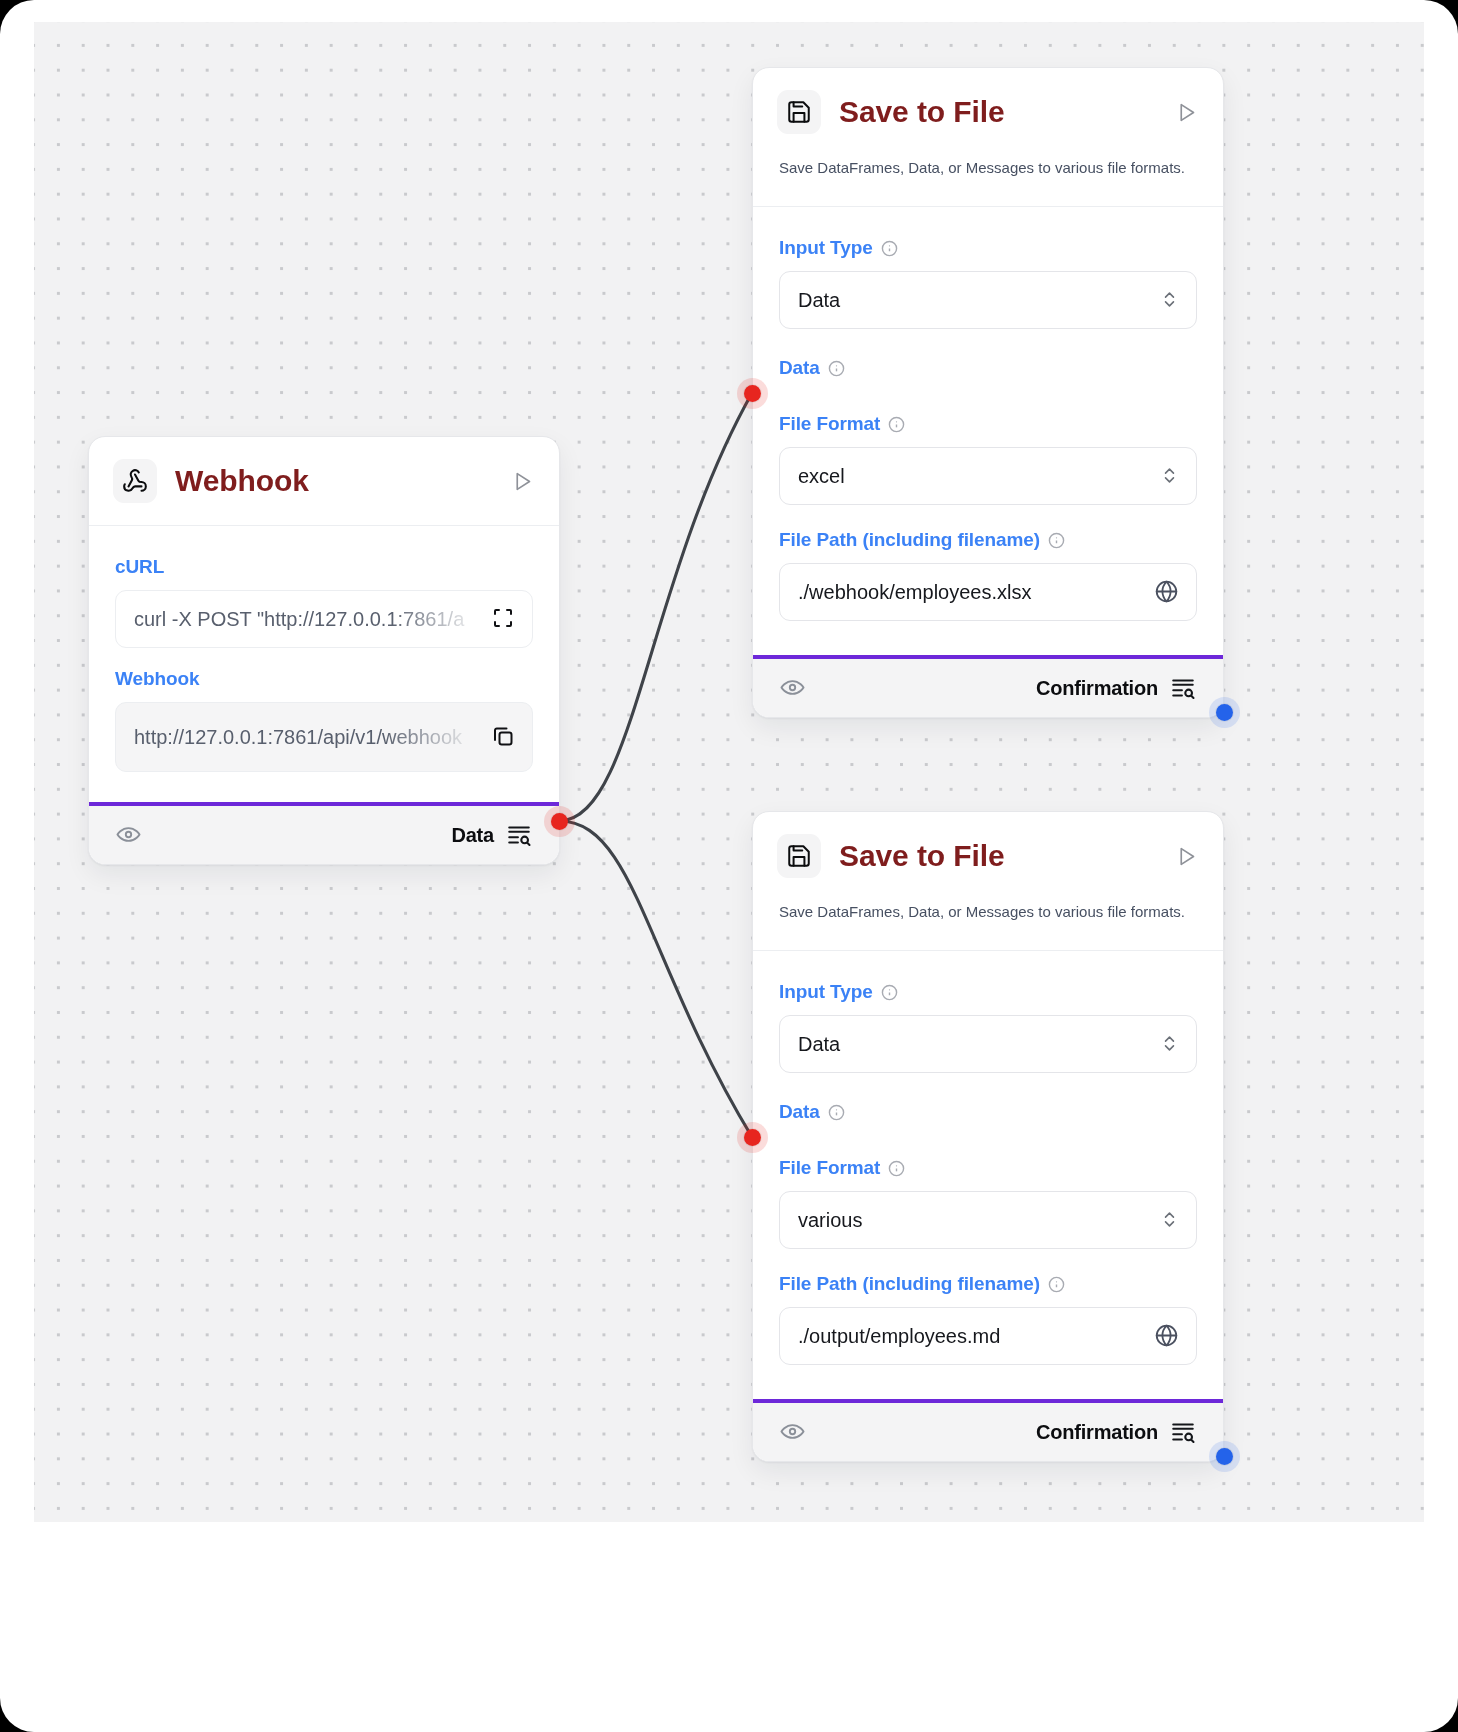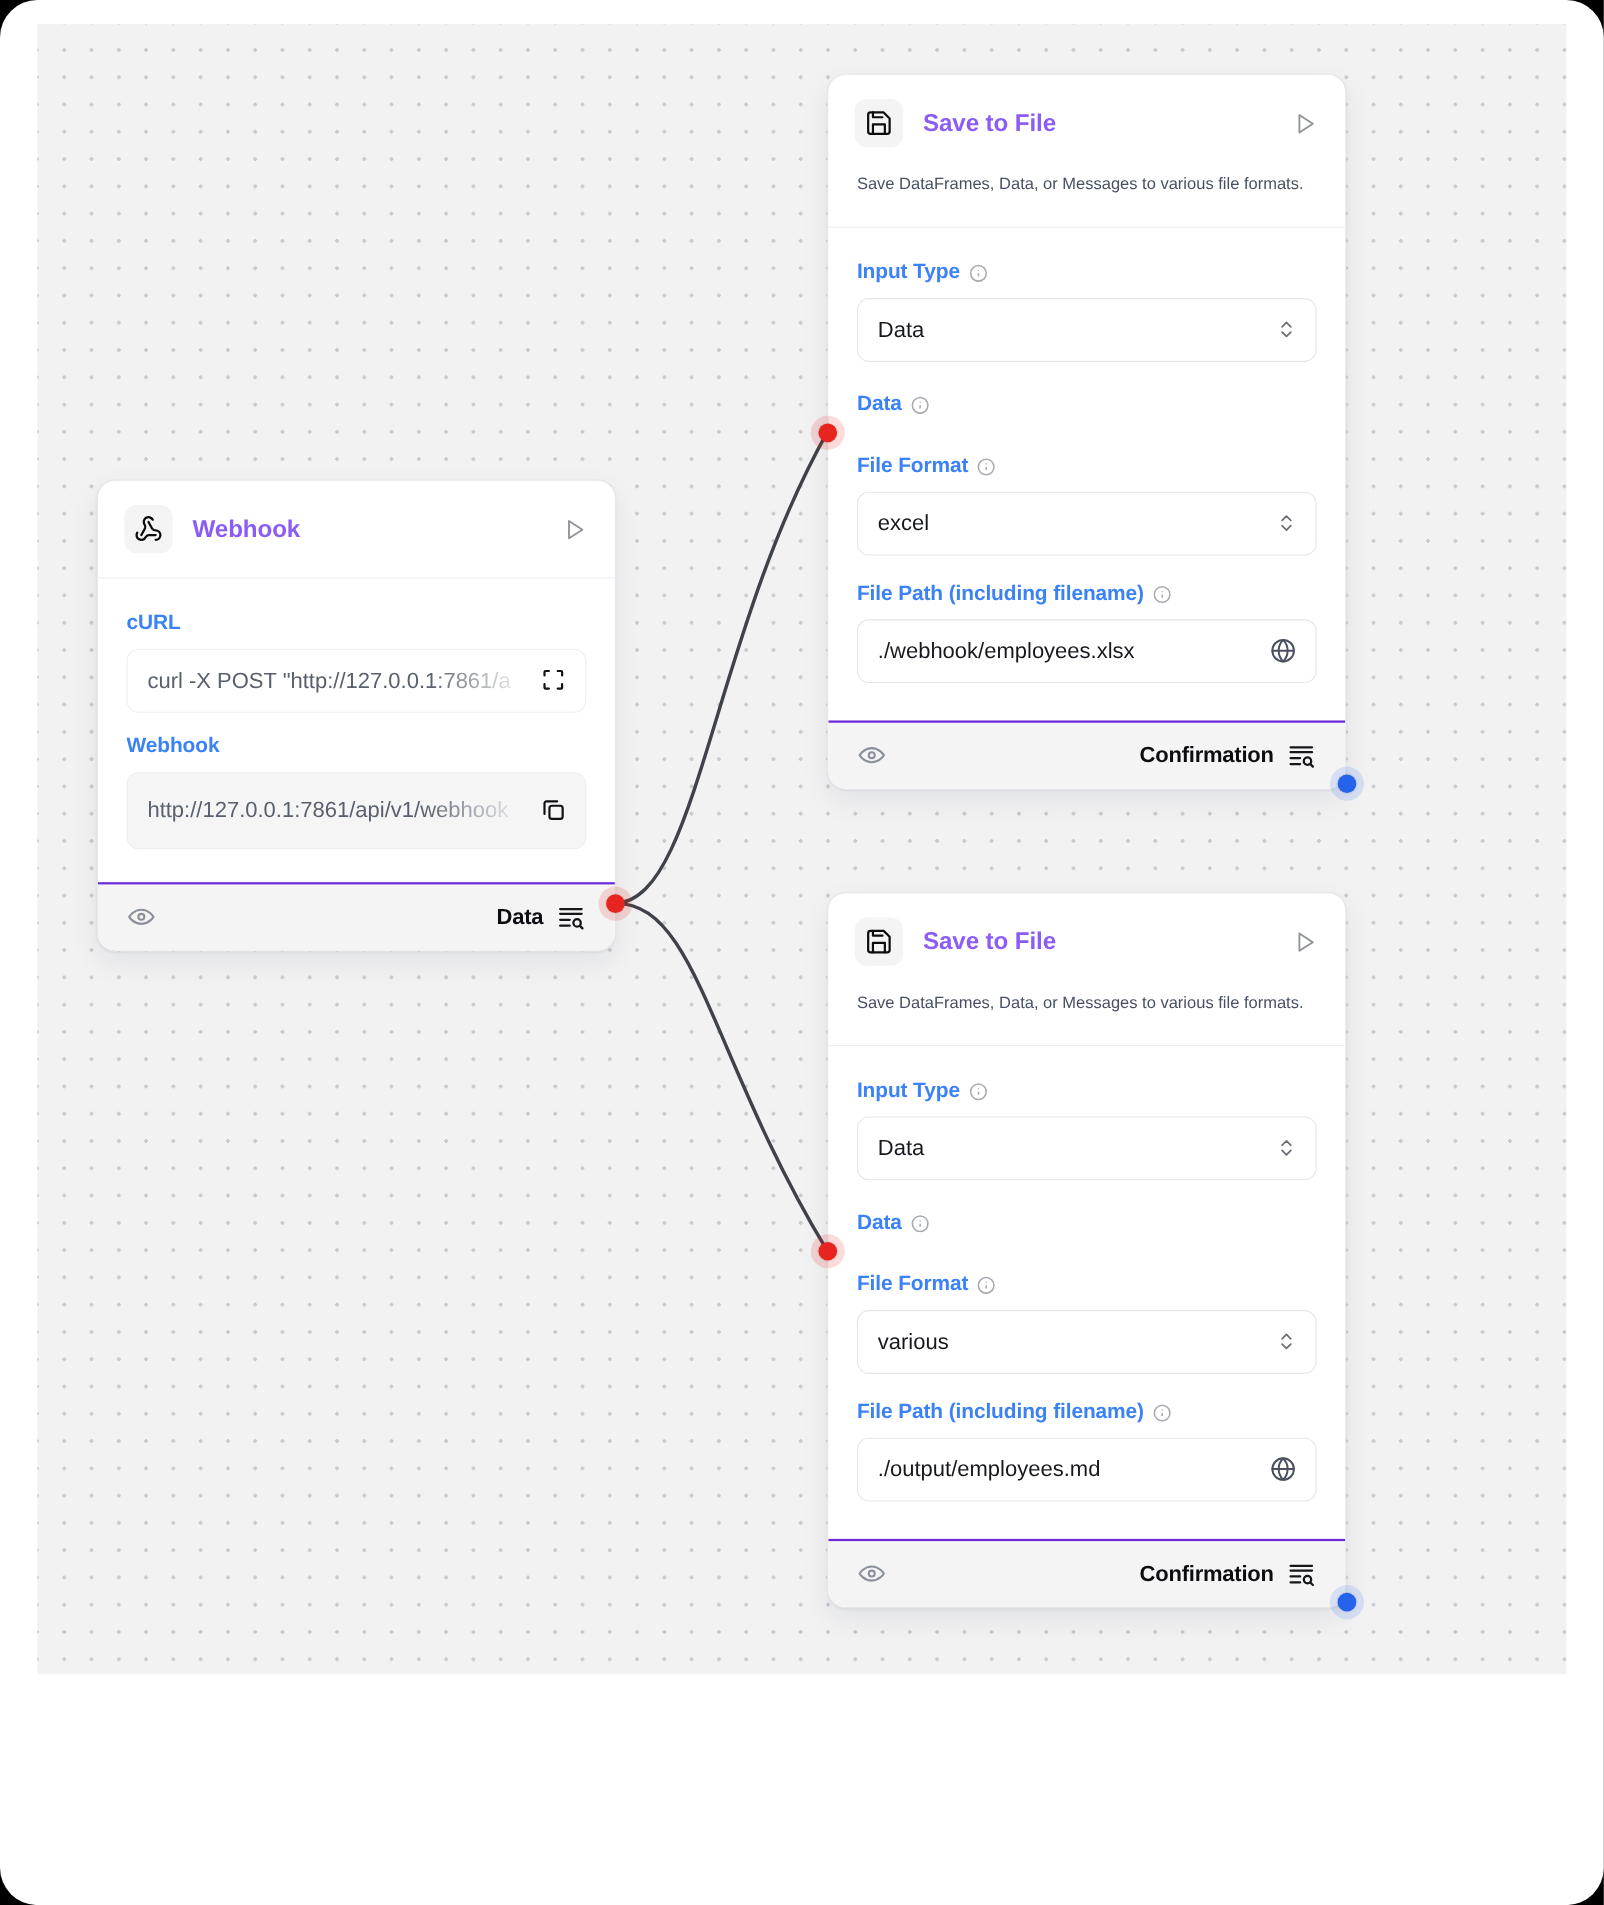--- a/index.html
+++ b/index.html
@@ -42,21 +42,21 @@
     padding:22px 24px 22px 24px;
     gap:18px;
   }
   .node-icon {
     width:44px; height:44px; flex:0 0 44px;
     border-radius:11px;
     background:#f4f4f5;
     display:flex; align-items:center; justify-content:center;
   }
   .node-title {
-    font-size:22px; font-weight:700; color:#8b5cf6;
+    font-size:30px; font-weight:700; color:#7f1d1d;
     letter-spacing:-.1px;
     flex:1 1 auto;
   }
   .play-btn {
     width:26px; height:26px; flex:0 0 26px;
     display:flex; align-items:center; justify-content:center;
     color:#8f9299;
   }
   .node-desc {
     padding:0 26px 26px 26px;
@@ -121,21 +121,21 @@
     color:#585f6d;
     -webkit-mask-image:linear-gradient(to right, #000 0%, #000 70%, transparent 96%);
             mask-image:linear-gradient(to right, #000 0%, #000 70%, transparent 96%);
   }
   .trail-icon { width:27px; height:27px; flex:0 0 27px; color:#101114; }
 
   .node-foot {
     display:flex; align-items:center;
     height:62px;
     background:#f4f4f5;
-    border-top:2px solid #6d28d9;
+    border-top:4px solid #6d28d9;
     padding:0 26px;
   }
   .eye { width:28px; height:28px; color:#8b9099; flex:0 0 28px; }
   .foot-spacer { flex:1 1 auto; }
   .out-label { font-size:20px; font-weight:600; color:#0c0d10; margin-right:12px; letter-spacing:-.2px; }
   .out-icon { width:27px; height:27px; color:#14161a; }
 
   
   .handle {
     position:absolute;

